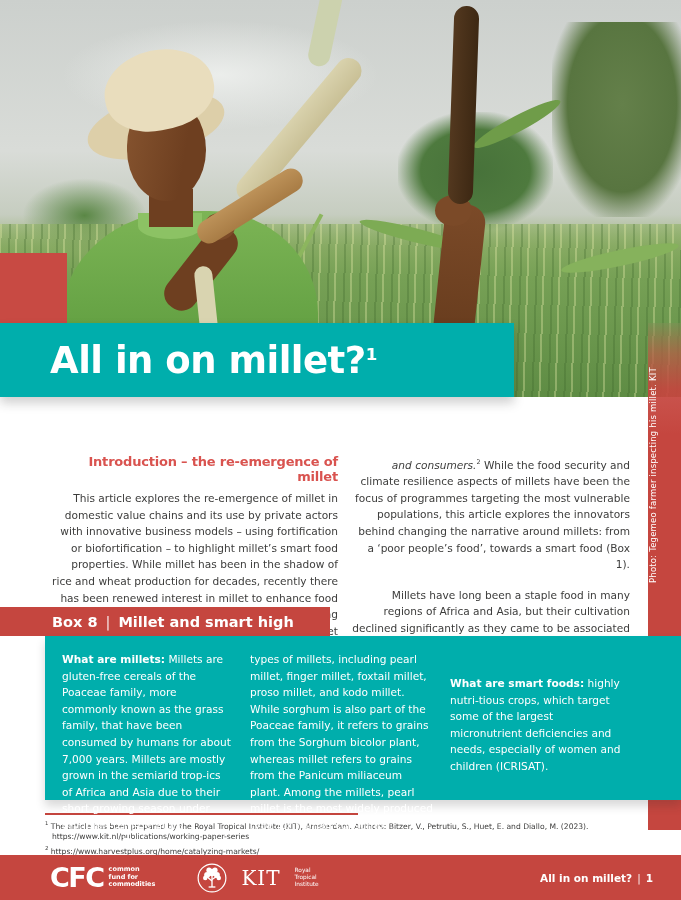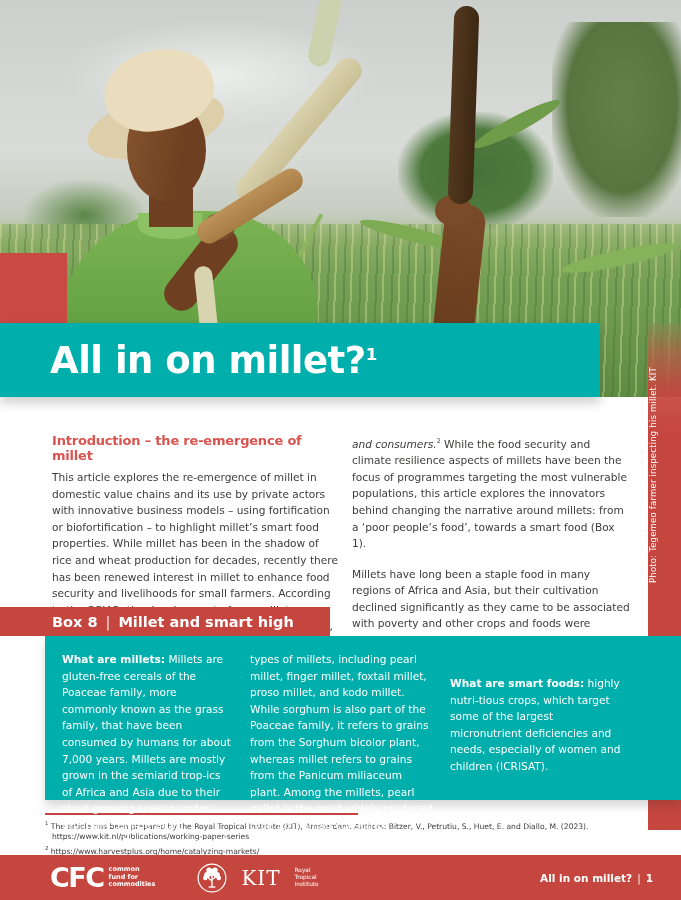--- a/index.html
+++ b/index.html
@@ -41,29 +41,29 @@
   .spike-cream-long { left:286px; top:40px; width:26px; height:180px; transform:rotate(40deg); background:linear-gradient(90deg,#d9d2ad,#c9c096); }
   .spike-cream-top { left:316px; top:-30px; width:22px; height:97px; transform:rotate(12deg); background:#ccd2ae; }
   .spike-tan { left:238px; top:146px; width:24px; height:120px; transform:rotate(58deg); background:linear-gradient(90deg,#bd9259,#a87c45); }
   .spike-dark { left:451px; top:6px; width:25px; height:198px; transform:rotate(2deg); background:linear-gradient(90deg,#53381f,#3d2813); }
   .spike-small { left:198px; top:266px; width:18px; height:87px; transform:rotate(-6deg); background:#d9d4b0; }
 
   
   .red-square { position:absolute; left:0; top:253px; width:67px; height:70px; background:#C84A43; z-index:3; }
   .red-strip { position:absolute; left:648px; top:323px; width:33px; height:507px; z-index:2;
     background:linear-gradient(180deg, rgba(125,145,85,.55) 0%, rgba(180,95,70,.75) 6%, rgba(197,70,63,.92) 13%, #C5463F 22%, #C5463F 100%); }
-  .teal-banner { position:absolute; left:0; top:323px; width:600px; height:74px; background:#00AEAC; z-index:3;
+  .teal-banner { position:absolute; left:0; top:323px; width:514px; height:74px; background:#00AEAC; z-index:3;
     display:flex; align-items:center; padding-left:50px; box-shadow:0 6px 10px rgba(40,40,40,.22); }
   .teal-banner h1 { color:#fff; font-size:37px; font-weight:bold; letter-spacing:-.5px; }
   .teal-banner sup { font-size:45%; vertical-align:super; font-weight:bold; }
   .photo-credit { position:absolute; left:648px; top:325px; width:24px; height:258px; z-index:4;
     writing-mode:vertical-rl; transform:rotate(180deg); color:#fff; font-size:8.5px; letter-spacing:.2px; text-align:left; }
 
   
-  .intro { position:absolute; left:52px; top:433px; width:578px; display:flex; gap:14px; color:#3c3c3b; z-index:1; }
+  .intro { position:absolute; left:52px; top:454px; width:578px; display:flex; gap:14px; color:#3c3c3b; z-index:1;text-align:right; }
   .intro .col-l { width:286px; }
   .intro .col-r { width:278px; }
   .intro h2 { color:#D9534F; font-size:13px; font-weight:bold; margin-bottom:6px; letter-spacing:-.2px; }
   .intro p { font-size:10.6px; line-height:16.6px; }
   .intro .col-r p + p { margin-top:14px; }
   .intro sup { font-size:60%; vertical-align:super; }
 
   
   .box1-header { position:absolute; left:0; top:607px; width:330px; height:29px; background:#C5463F; z-index:3;
     display:flex; align-items:center; padding-left:52px; color:#fff; font-size:14.5px; }

